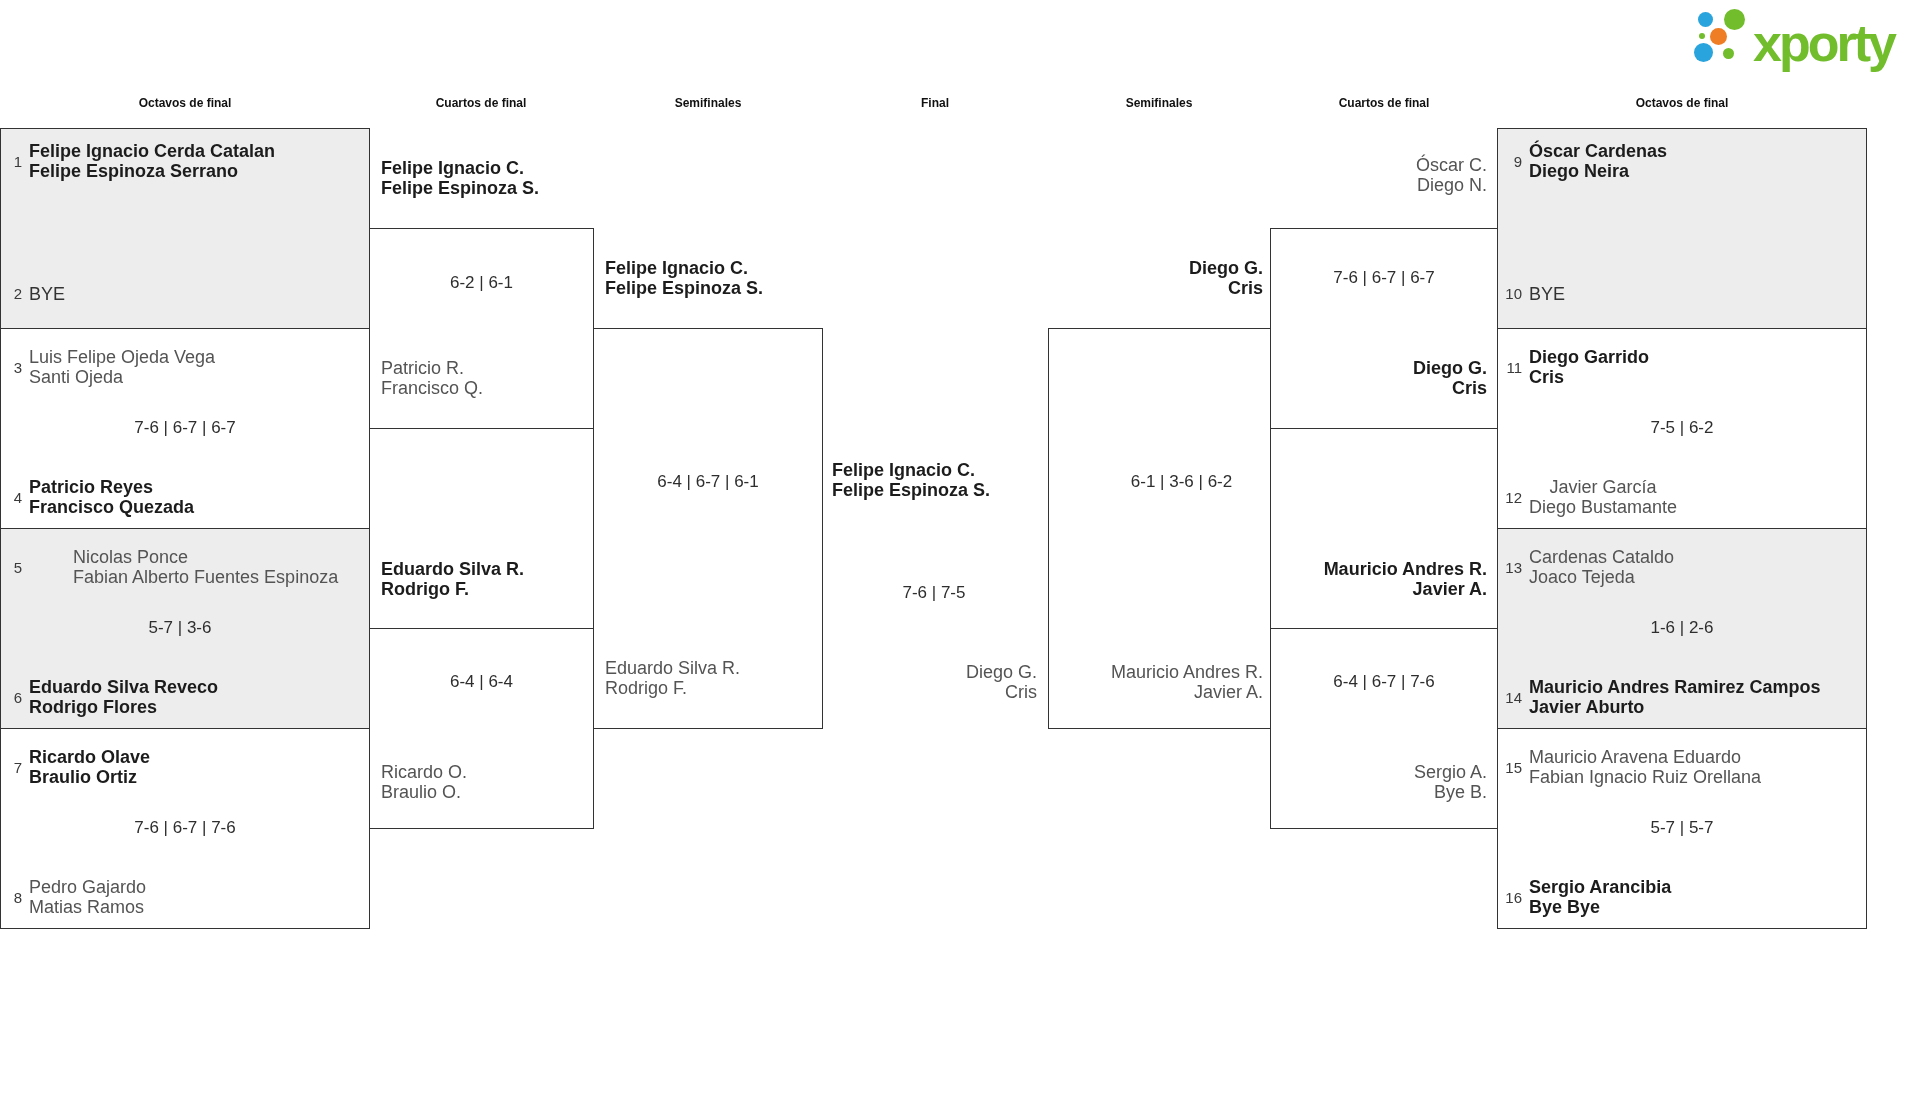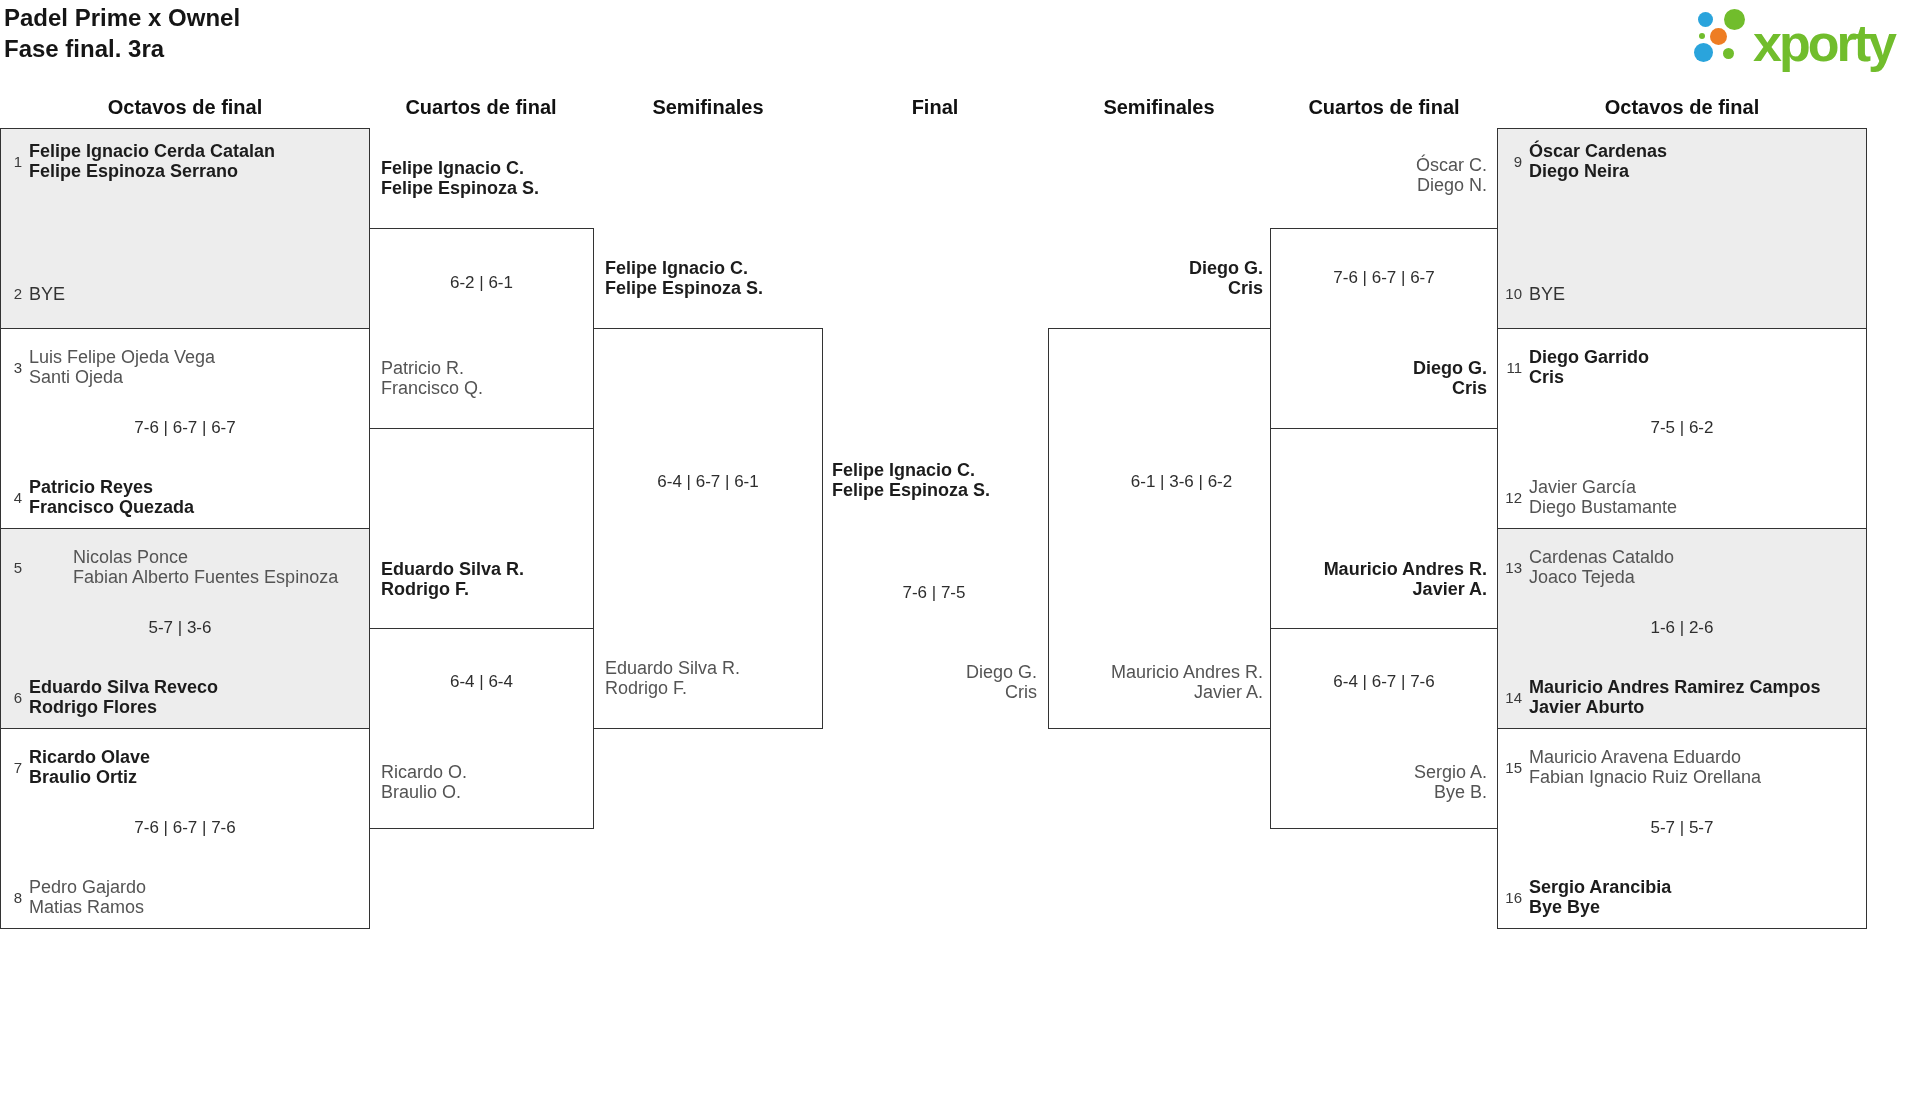--- a/index.html
+++ b/index.html
@@ -1,21 +1,21 @@
 <!DOCTYPE html>
 <html><head>
 <meta charset="utf-8">
 <style>
   html,body{margin:0;padding:0;background:#fff;}
   body{font-family:"Liberation Sans","DejaVu Sans",sans-serif;}
   #stage{position:relative;width:1920px;height:1100px;background:#fff;overflow:hidden;}
 
   .title{position:absolute;left:4px;top:2px;font-size:24px;line-height:31px;font-weight:700;color:#151515;}
 
-  .hdr{position:absolute;top:96px;width:240px;text-align:center;font-size:20px;font-weight:700;color:#111;}
+  .hdr{position:absolute;top:96px;width:240px;text-align:center;font-size:12px;font-weight:700;color:#111;}
 
   .box{position:absolute;border:1px solid #333;box-sizing:border-box;background:#fff;}
   .box.alt{background:#ededed;}
 
   .team{position:absolute;font-size:18px;line-height:20px;white-space:nowrap;}
   .team.w{font-weight:700;color:#1c1c1c;}
   .team.l{font-weight:400;color:#545454;}
   .team.n{font-weight:400;color:#333;}
   .team.r{text-align:right;}
 
@@ -25,24 +25,20 @@
 
   .logo{position:absolute;left:1690px;top:2px;width:222px;height:82px;cursor:pointer;}
   .dot{position:absolute;border-radius:50%;}
   .wordmark{position:absolute;left:63px;top:11px;font-size:52px;line-height:60px;font-weight:800;letter-spacing:-3px;color:#71bd2c;}
 </style>
 </head>
 <body>
 
 <div id="stage">
 
-  <div class="title">
-    <div>Padel Prime x Ownel</div>
-    <div>Fase final. 3ra</div>
-  </div>
 
   <div class="logo">
     <span class="dot" style="left:8px;top:10px;width:15px;height:15px;background:#2aa4dc;"></span>
     <span class="dot" style="left:34px;top:7px;width:21px;height:21px;background:#71bd2c;"></span>
     <span class="dot" style="left:9px;top:31px;width:6px;height:6px;background:#71bd2c;"></span>
     <span class="dot" style="left:20px;top:26px;width:17px;height:17px;background:#ee7d23;"></span>
     <span class="dot" style="left:4px;top:41px;width:19px;height:19px;background:#2aa4dc;"></span>
     <span class="dot" style="left:33px;top:46px;width:11px;height:11px;background:#71bd2c;"></span>
     <span class="wordmark">xporty</span>
   </div>
@@ -126,21 +122,21 @@
     <div>BYE</div>
   </div>
 
   <div class="seed rt" style="left:1499px;top:358px;">11</div>
   <div class="team w" style="left:1529px;top:347px;">
     <div>Diego Garrido</div>
     <div>Cris</div>
   </div>
   <div class="score" style="left:1497px;width:370px;top:418px;">7-5 | 6-2</div>
   <div class="seed rt" style="left:1499px;top:488px;">12</div>
-  <div class="team l" style="left:1529px;top:477px;">
+  <div class="team l" style="left:1529px;top:477px;text-align:center;">
     <div>Javier García</div>
     <div>Diego Bustamante</div>
   </div>
 
   <div class="seed rt" style="left:1499px;top:558px;">13</div>
   <div class="team l" style="left:1529px;top:547px;">
     <div>Cardenas Cataldo</div>
     <div>Joaco Tejeda</div>
   </div>
   <div class="score" style="left:1497px;width:370px;top:618px;">1-6 | 2-6</div>

